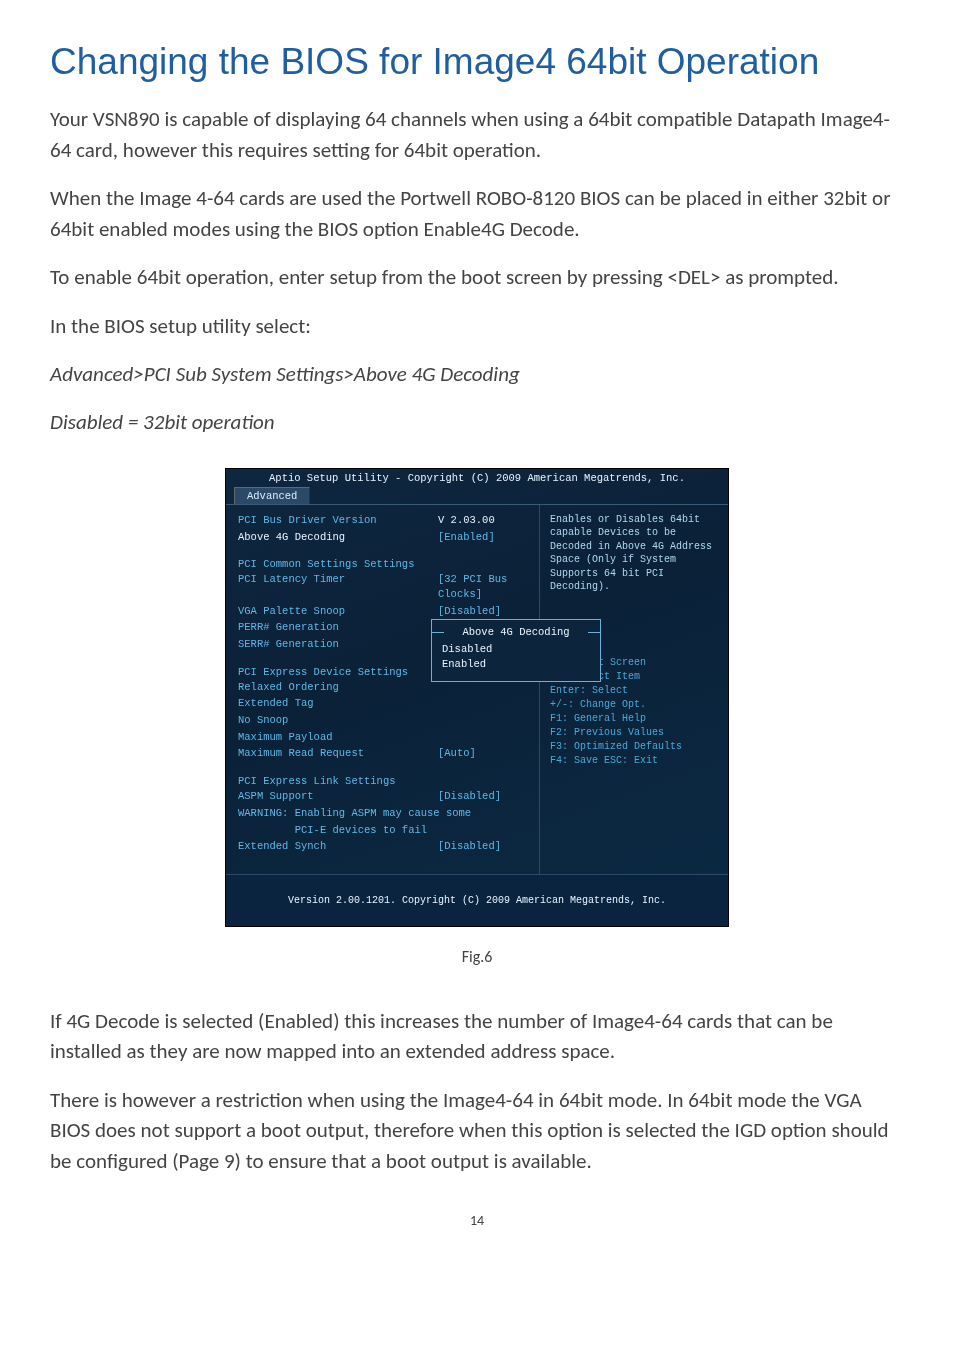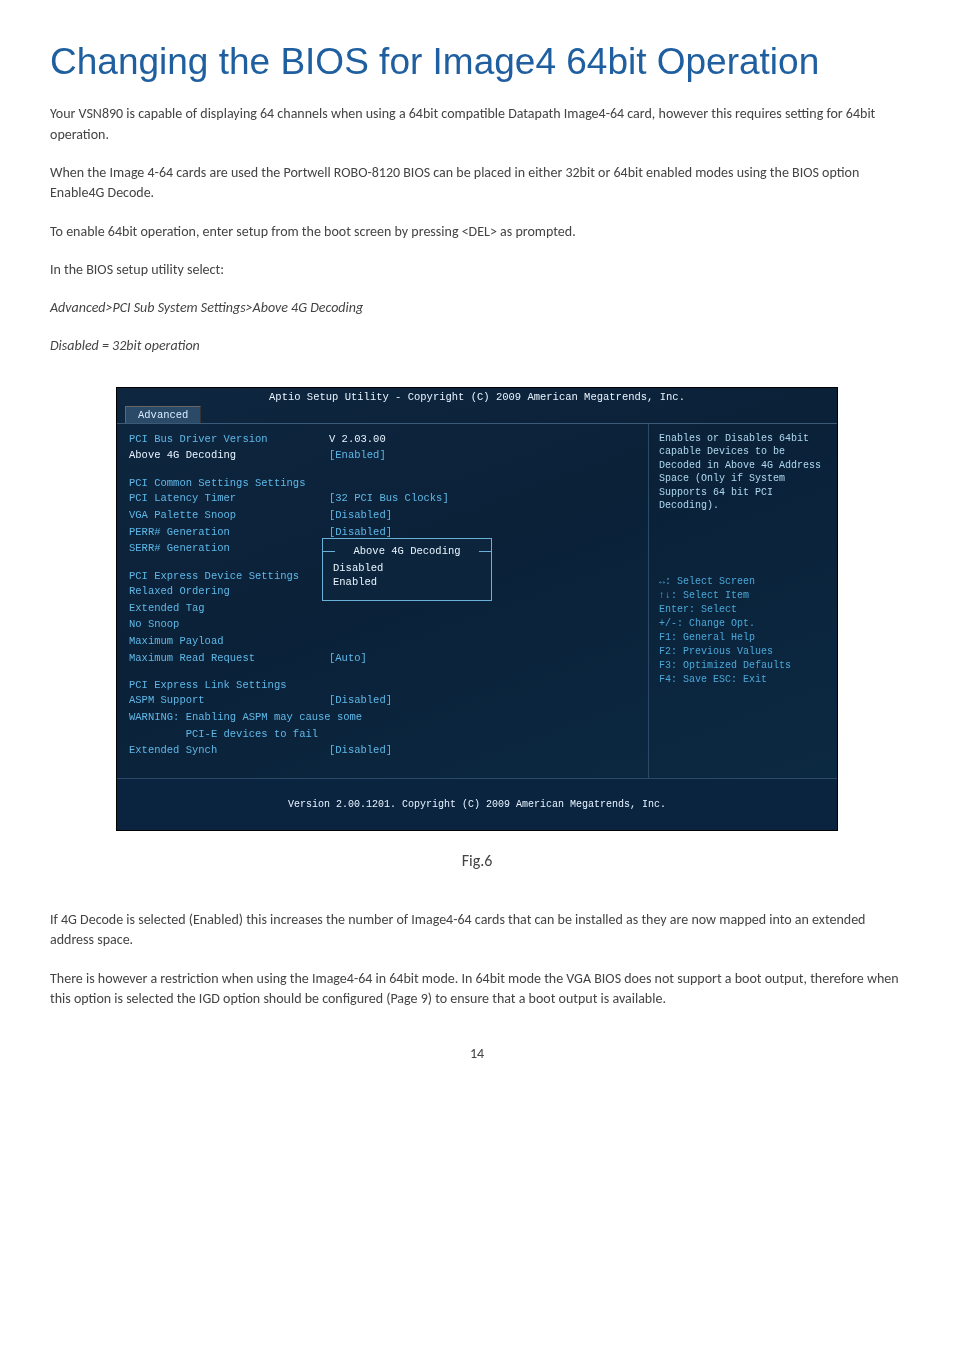--- a/index.html
+++ b/index.html
@@ -16,28 +16,28 @@
   }
   h1 {
     font-family: Arial, Helvetica, sans-serif;
     font-weight: 400;
     color: #1F5FA0;
     font-size: 37px;
     margin: 0 0 20px 0;
     line-height: 1.2;
   }
   p {
-    font-size: 14px;
+    font-size: 21px;
     line-height: 1.45;
     margin: 0 0 18px 0;
     color: #444;
   }
   .italic { font-style: italic; }
   .bios-figure {
-    width: 722px;
+    width: 504px;
     margin: 30px auto 20px auto;
   }
   .bios-screen {
     background: #1a2a3a;
     background: linear-gradient(160deg,#0f2640 0%,#0a2138 40%,#0c2a44 100%);
     border: 1px solid #000;
     font-family: 'Courier New', monospace;
     font-size: 10.5px;
     color: #cfe8ff;
     position: relative;

